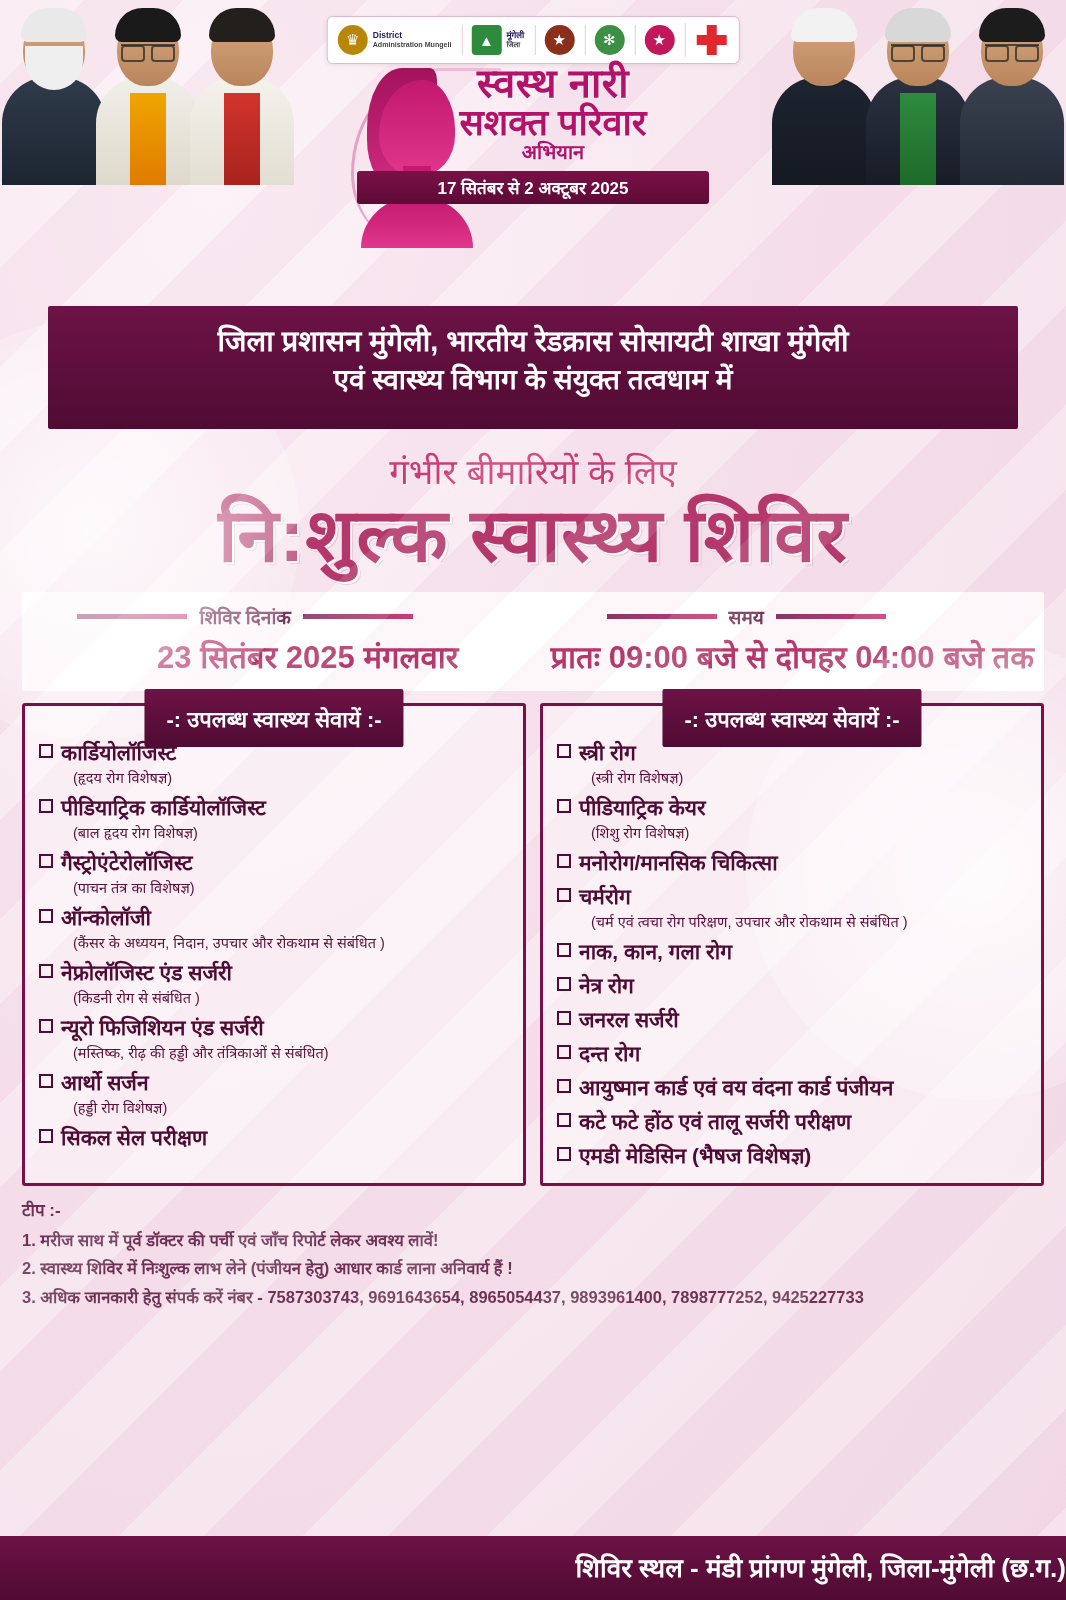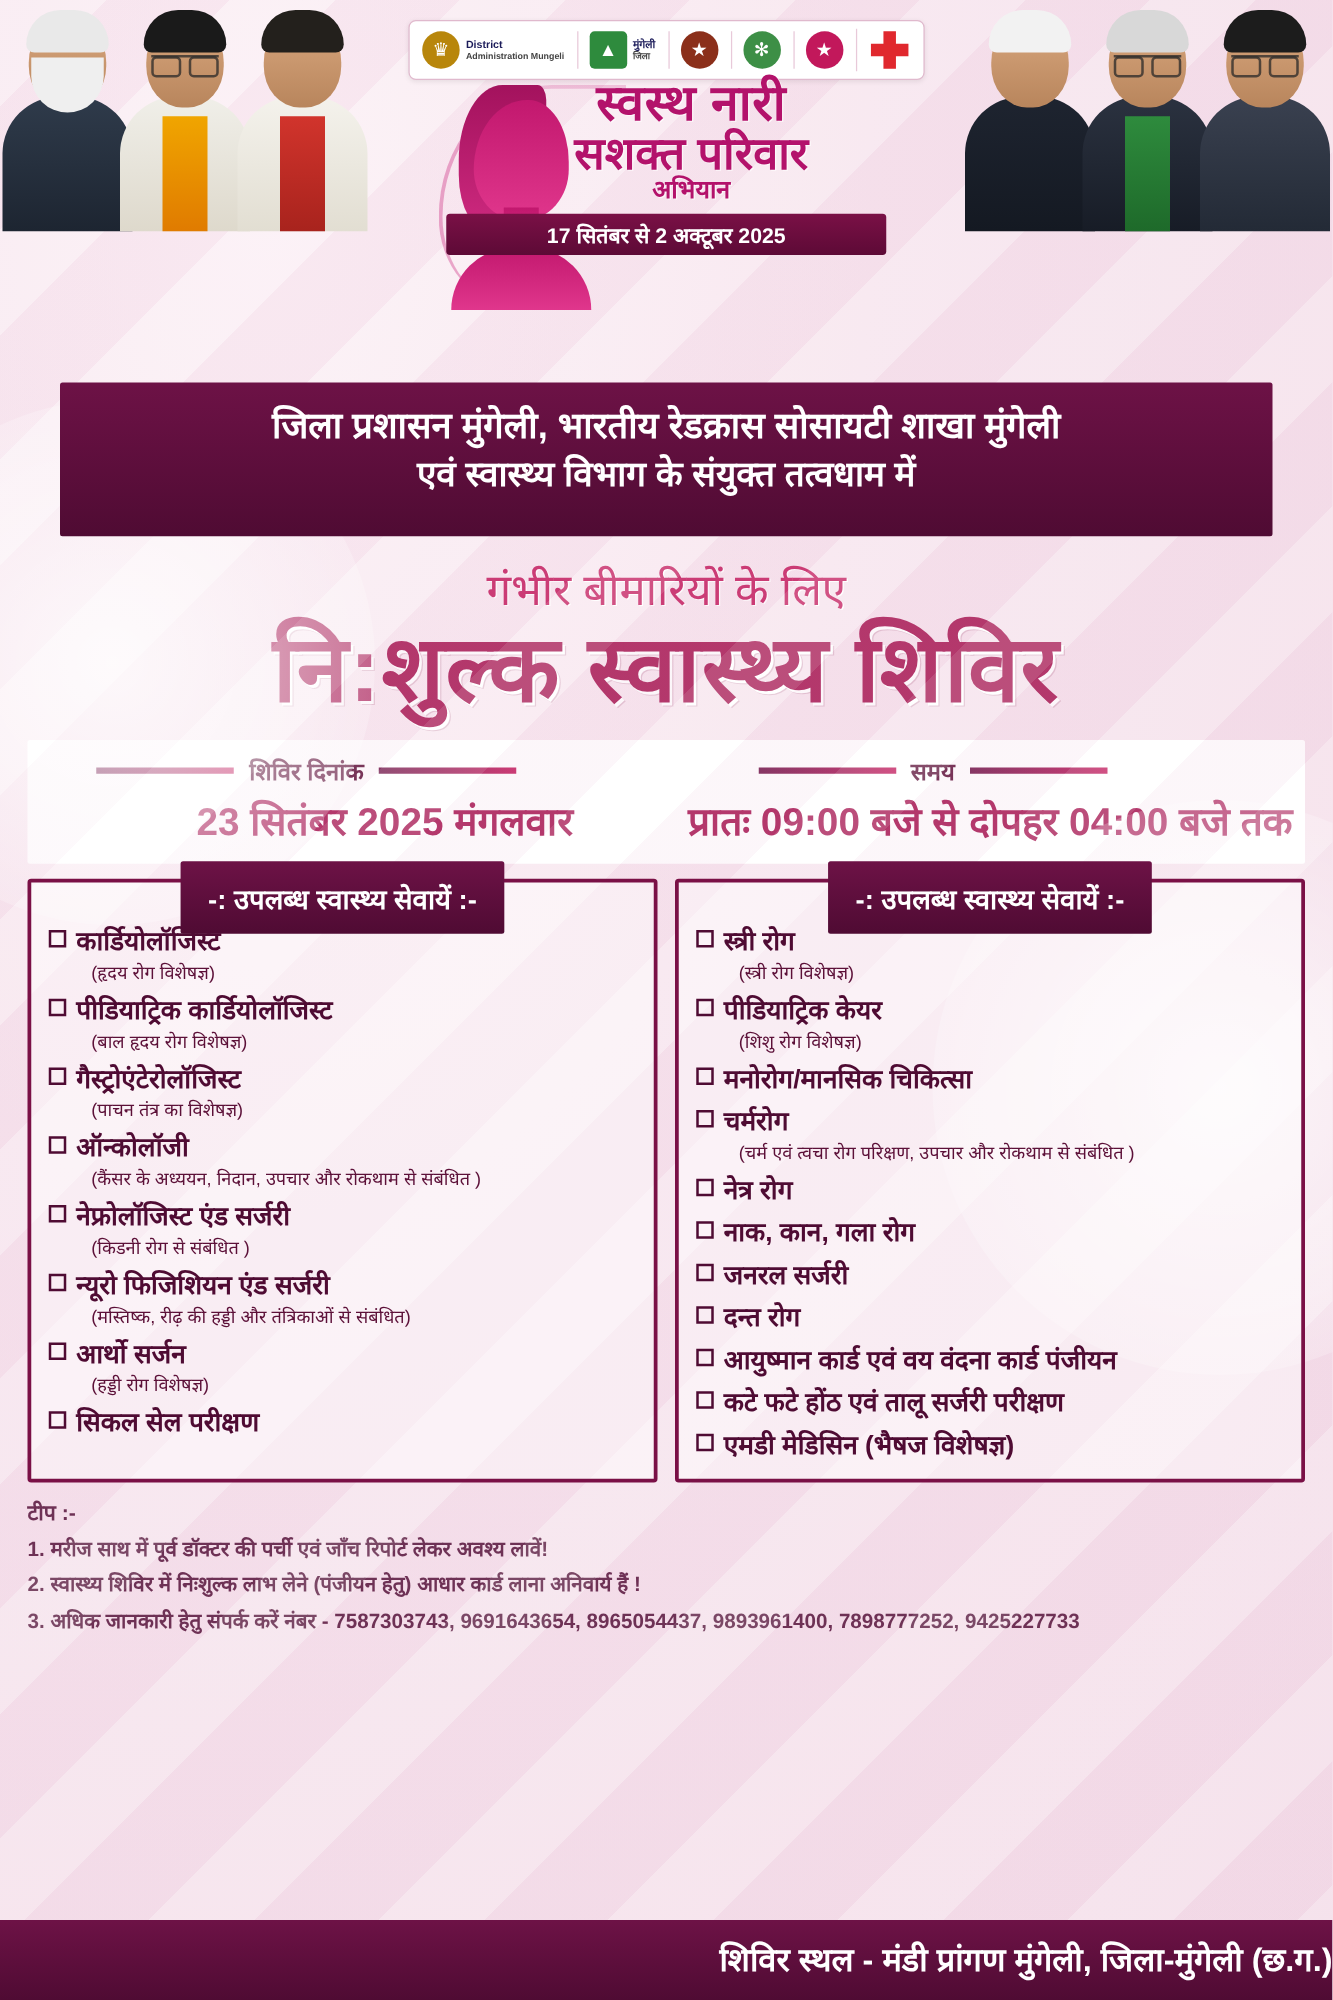--- a/index.html
+++ b/index.html
@@ -454,27 +454,27 @@
       <div class="svc-item">
         <div class="name">
             <span class="chk"></span>
             <span>चर्मरोग</span>
           </div>
         <div class="desc">(चर्म एवं त्वचा रोग परिक्षण, उपचार और रोकथाम से संबंधित )</div>
       </div>
       <div class="svc-item">
         <div class="name">
             <span class="chk"></span>
+            <span>नाक, कान, गला रोग</span>
+          </div>
+      </div>
+      <div class="svc-item">
+        <div class="name">
+            <span class="chk"></span>
             <span>नेत्र रोग</span>
-          </div>
-      </div>
-      <div class="svc-item">
-        <div class="name">
-            <span class="chk"></span>
-            <span>नाक, कान, गला रोग</span>
           </div>
       </div>
       <div class="svc-item">
         <div class="name">
             <span class="chk"></span>
             <span>जनरल सर्जरी</span>
           </div>
       </div>
       <div class="svc-item">
         <div class="name">

